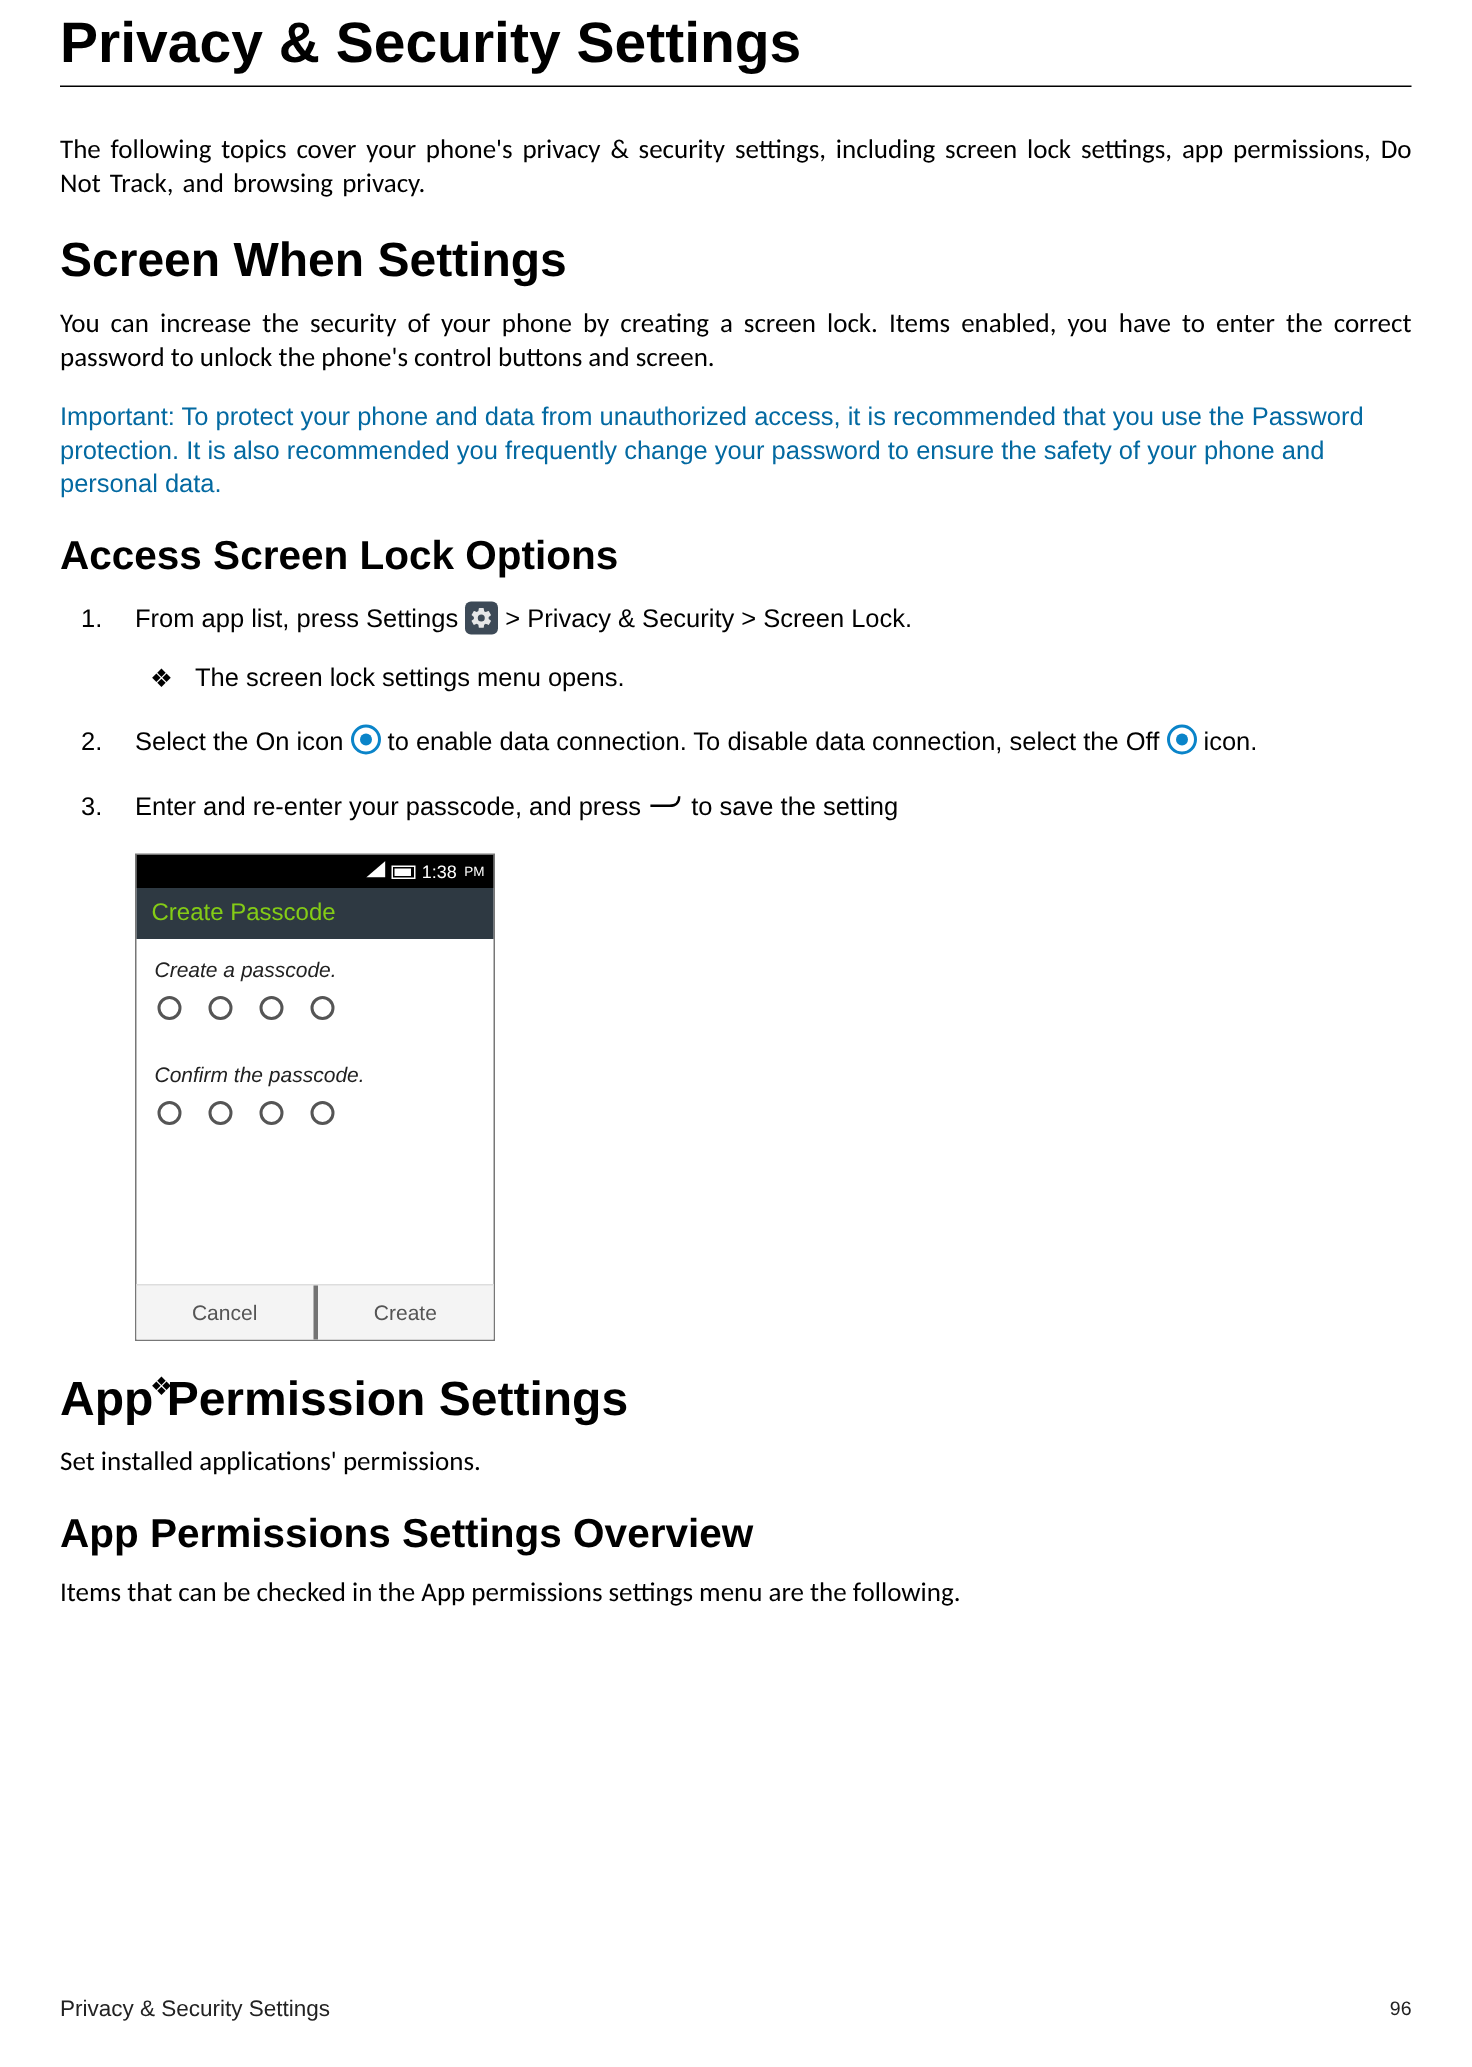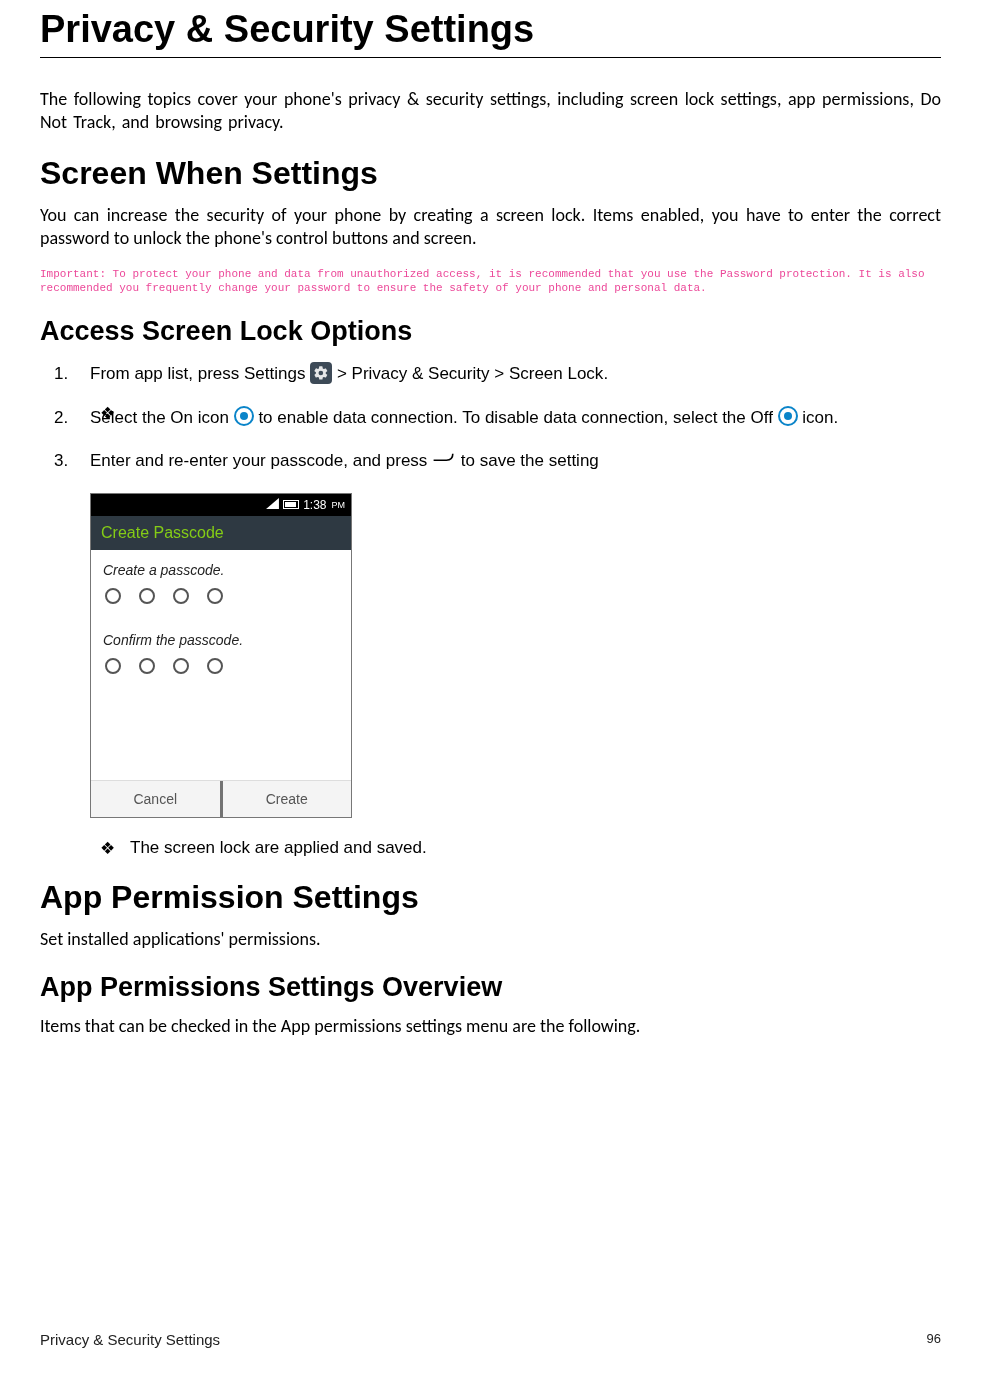--- a/index.html
+++ b/index.html
@@ -34,25 +34,24 @@
       margin-top: 20px;
     }
     p.body {
       font-family: Calibri, Arial, sans-serif;
       font-size: 18px;
       margin-top: 12px;
       line-height: 1.3;
       text-align: justify;
     }
     p.important {
-      font-size: 11px;
+      font-size: 17px;
       margin-top: 16px;
       line-height: 1.35;
-      color: #ec4899;
-      font-family: Liberation Mono, monospace;
+      color: #0369a1;
     }
     p.important .label { font-weight: normal; }
     h3.sub {
       font-size: 27px;
       font-weight: bold;
       margin-top: 20px;
     }
     ol.steps {
       list-style: none;
       margin-top: 14px;
@@ -104,21 +103,21 @@
       align-items: center; justify-content: center;
     }
     .radio-ico .dot {
       width: 8px; height: 8px; border-radius: 50%;
       background: #0a84c9;
     }
     .back-ico svg { width: 24px; height: 16px; }
 
     
     .phone {
-      width: 262px;
+      width: 240px;
       border: 1px solid #777;
       margin-top: 2px;
       margin-left: 50px;
       background: #fff;
       font-family: "Segoe UI", Arial, sans-serif;
     }
     .phone .statusbar {
       height: 22px;
       background: #000;
       color: #fff;
@@ -214,20 +213,21 @@
     <span>From app list, press </span><span class="b">Settings</span>
     <span class="inline-icon settings-ico">
       <svg viewBox="0 0 24 24">
           <path fill="#e6e7e8" d="M19.14,12.94a7,7,0,0,0,.05-.94,7,7,0,0,0-.05-.94l2.11-1.65a.5.5,0,0,0,.12-.64l-2-3.46a.5.5,0,0,0-.61-.22l-2.49,1a7,7,0,0,0-1.63-.94l-.38-2.65A.5.5,0,0,0,13.77,2H9.77a.5.5,0,0,0-.49.42L8.9,5.07a7,7,0,0,0-1.63.94l-2.49-1a.5.5,0,0,0-.61.22l-2,3.46a.5.5,0,0,0,.12.64L4.4,11a7,7,0,0,0-.05.94,7,7,0,0,0,.05.94L2.29,14.53a.5.5,0,0,0-.12.64l2,3.46a.5.5,0,0,0,.61.22l2.49-1a7,7,0,0,0,1.63.94l.38,2.65a.5.5,0,0,0,.49.42h4a.5.5,0,0,0,.49-.42l.38-2.65a7,7,0,0,0,1.63-.94l2.49,1a.5.5,0,0,0,.61-.22l2-3.46a.5.5,0,0,0-.12-.64ZM11.77,15.5A3.5,3.5,0,1,1,15.27,12,3.5,3.5,0,0,1,11.77,15.5Z"></path>
         </svg>
     </span>
     <span class="gt"> &gt; </span><span class="b">Privacy &amp; Security</span><span class="gt"> &gt; </span><span class="b">Screen Lock</span><span>.</span>
 
     <div class="bullet-row">
       <span class="dia">❖</span>
+      <span>The screen lock settings menu opens.</span>
     </div>
   </li>
 
   <li>
     <span class="num">2.</span>
     <span>Select the </span><span class="b">On</span><span> icon </span>
     <span class="inline-icon radio-ico">
         <span class="dot"></span>
       </span>
     <span> to enable data connection. To disable data connection, select the </span><span class="b">Off</span>
@@ -278,21 +278,20 @@
     </div>
   </div>
   <div class="footer">
     <div class="fb">Cancel</div>
     <div class="fb">Create</div>
   </div>
 </div>
 
 <div class="bullet-row" style="margin-left:90px; margin-top:18px;">
   <span class="dia">❖</span>
-  <span>The screen lock are applied and saved.</span>
 </div>
 
 <h2 class="section app-perm-h2">App Permission Settings</h2>
 <p class="body app-perm-body">Set installed applications' permissions.</p>
 <h3 class="sub overview-h3">App Permissions Settings Overview</h3>
 <p class="body">Items that can be checked in the App permissions settings menu are the following.</p>
 
 <div class="page-footer">
   <span>Privacy &amp; Security Settings</span>
   <span class="pn">96</span>

